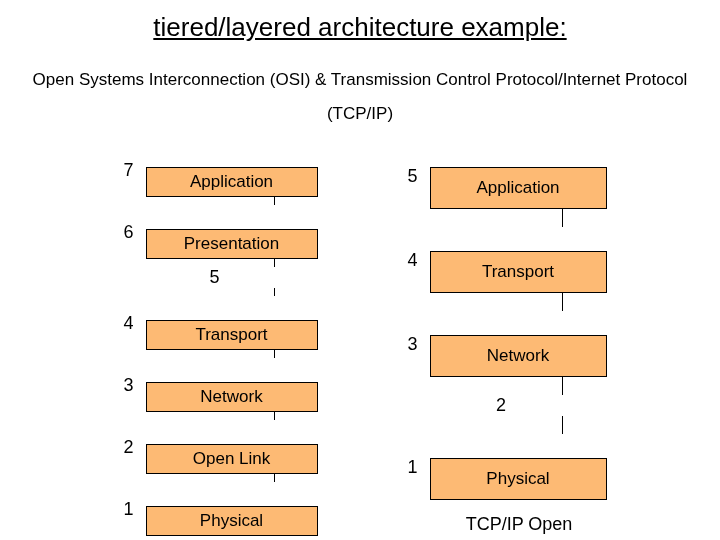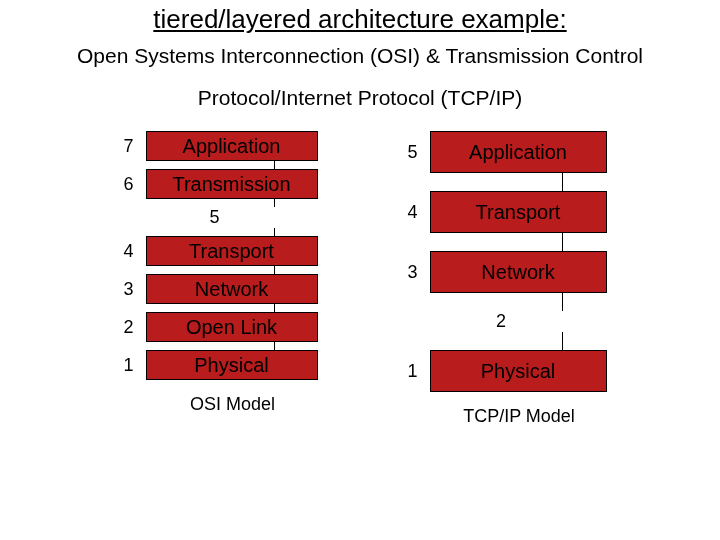--- a/index.html
+++ b/index.html
@@ -8,27 +8,27 @@
       width: 720px;
       height: 540px;
       background: #fff;
       font-family: Arial, Helvetica, sans-serif;
       color: #000;
     }
     .title {
       text-align: center;
       font-size: 26px;
       text-decoration: underline;
-      padding-top: 4px;
+      padding-top: 12px;
       font-weight: normal;
     }
     .subtitle {
       text-align: center;
-      font-size: 21px;
-      margin-top: 0;
+      font-size: 17px;
+      margin-top: 20px;
       line-height: 2;
     }
     .diagram-area {
       display: flex;
       justify-content: center;
       gap: 80px;
       margin-top: 12px;
       padding: 0 60px;
     }
     .model-column {
@@ -47,22 +47,23 @@
       font-size: 18px;
       margin-right: 12px;
     }
     .layer-box {
       border: 1px solid #000;
       width: 170px;
       height: 28px;
       display: flex;
       align-items: center;
       justify-content: center;
-      font-size: 20px;
-      background: #b91c1c;
+      font-size: 17px;
+      background: #fdba74;
+      margin-top: 24px;
     }
     .layer-box-tall {
       height: 40px;
     }
     .connector {
       width: 1px;
       height: 8px;
       background: #000;
       margin-left: 117px;
     }
@@ -93,21 +94,21 @@
 <div class="diagram-area">
 
   <div class="model-column osi-col">
     <div class="layer-row">
       <div class="layer-number">7</div>
       <div class="layer-box">Application</div>
     </div>
     <div class="connector"></div>
     <div class="layer-row">
       <div class="layer-number">6</div>
-      <div class="layer-box">Transmission</div>
+      <div class="layer-box">Presentation</div>
     </div>
     <div class="connector"></div>
     <div class="layer-row">
       <div class="layer-number">5</div>
     </div>
     <div class="connector"></div>
     <div class="layer-row">
       <div class="layer-number">4</div>
       <div class="layer-box">Transport</div>
     </div>
@@ -146,16 +147,16 @@
     </div>
     <div class="connector connector-tall"></div>
     <div class="layer-row">
       <div class="layer-number">2</div>
     </div>
     <div class="connector connector-tall"></div>
     <div class="layer-row">
       <div class="layer-number">1</div>
       <div class="layer-box layer-box-tall">Physical</div>
     </div>
-    <div class="model-label">TCP/IP Model</div>
+    <div class="model-label">TCP/IP Open</div>
   </div>
 
 </div>
 
 </body></html>

